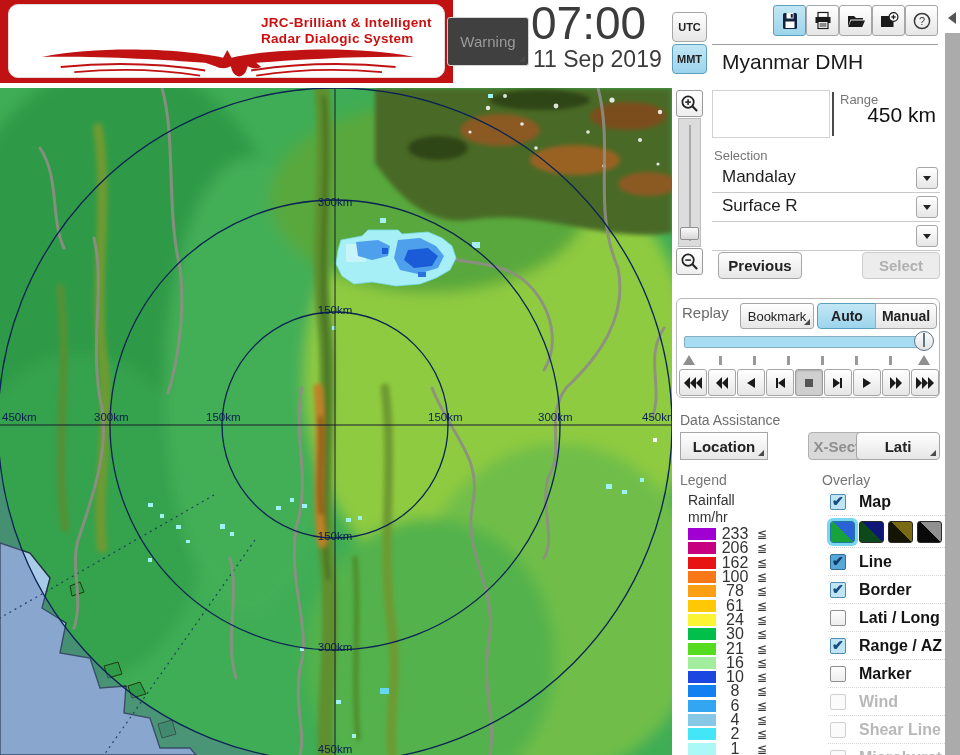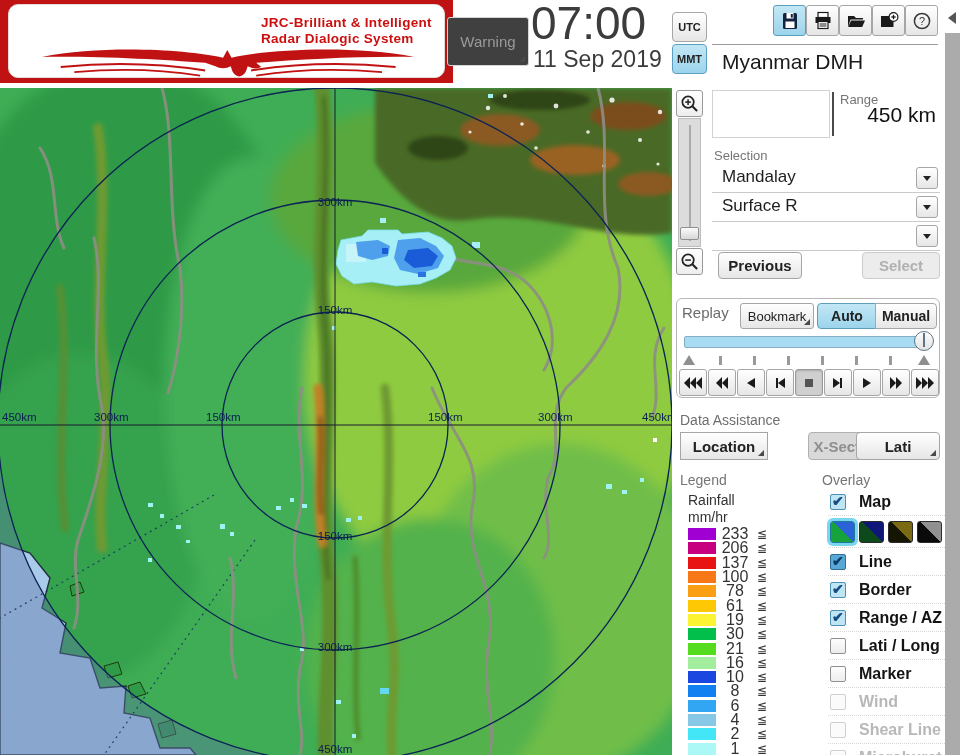--- a/index.html
+++ b/index.html
@@ -459,41 +459,41 @@
         <span class="lg-val">233</span>
         <span class="lg-suf">≦</span>
       </div>
     <div class="lg-row">
         <span class="lg-swatch" style="background: rgb(198, 0, 126);"></span>
         <span class="lg-val">206</span>
         <span class="lg-suf">≦</span>
       </div>
     <div class="lg-row">
         <span class="lg-swatch" style="background: rgb(232, 20, 20);"></span>
-        <span class="lg-val">137</span>
+        <span class="lg-val">162</span>
         <span class="lg-suf">≦</span>
       </div>
     <div class="lg-row">
         <span class="lg-swatch" style="background: rgb(248, 120, 24);"></span>
         <span class="lg-val">100</span>
         <span class="lg-suf">≦</span>
       </div>
     <div class="lg-row">
         <span class="lg-swatch" style="background: rgb(250, 158, 20);"></span>
         <span class="lg-val">78</span>
         <span class="lg-suf">≦</span>
       </div>
     <div class="lg-row">
         <span class="lg-swatch" style="background: rgb(255, 200, 5);"></span>
         <span class="lg-val">61</span>
         <span class="lg-suf">≦</span>
       </div>
     <div class="lg-row">
         <span class="lg-swatch" style="background: rgb(252, 244, 50);"></span>
-        <span class="lg-val">19</span>
+        <span class="lg-val">24</span>
         <span class="lg-suf">≦</span>
       </div>
     <div class="lg-row">
         <span class="lg-swatch" style="background: rgb(2, 190, 74);"></span>
         <span class="lg-val">30</span>
         <span class="lg-suf">≦</span>
       </div>
     <div class="lg-row">
         <span class="lg-swatch" style="background: rgb(86, 220, 30);"></span>
         <span class="lg-val">21</span>
@@ -549,30 +549,30 @@
       <span class="map-swatch" style="background: linear-gradient(45deg, rgb(10, 10, 10) 0px, rgb(10, 10, 10) 52%, rgb(144, 144, 144) 52%, rgb(144, 144, 144) 100%);"></span>
     </div>
     <div class="ovl-row" data-state="checked-dark">
       <span class="cb"></span>
         <span class="ovl-label">Line</span>
     </div>
     <div class="ovl-row" data-state="checked">
       <span class="cb"></span>
         <span class="ovl-label">Border</span>
     </div>
+    <div class="ovl-row" data-state="unchecked">
+      <span class="cb"></span>
+        <span class="ovl-label">Lati / Long</span>
+    </div>
     <div class="ovl-row" data-state="checked">
       <span class="cb"></span>
         <span class="ovl-label">Range / AZ</span>
     </div>
     <div class="ovl-row" data-state="unchecked">
       <span class="cb"></span>
-        <span class="ovl-label">Lati / Long</span>
-    </div>
-    <div class="ovl-row" data-state="unchecked">
-      <span class="cb"></span>
         <span class="ovl-label">Marker</span>
     </div>
     <div class="ovl-row" data-state="disabled">
       <span class="cb"></span>
         <span class="ovl-label">Wind</span>
     </div>
     <div class="ovl-row" data-state="disabled">
       <span class="cb"></span>
         <span class="ovl-label">Shear Line</span>
     </div>

